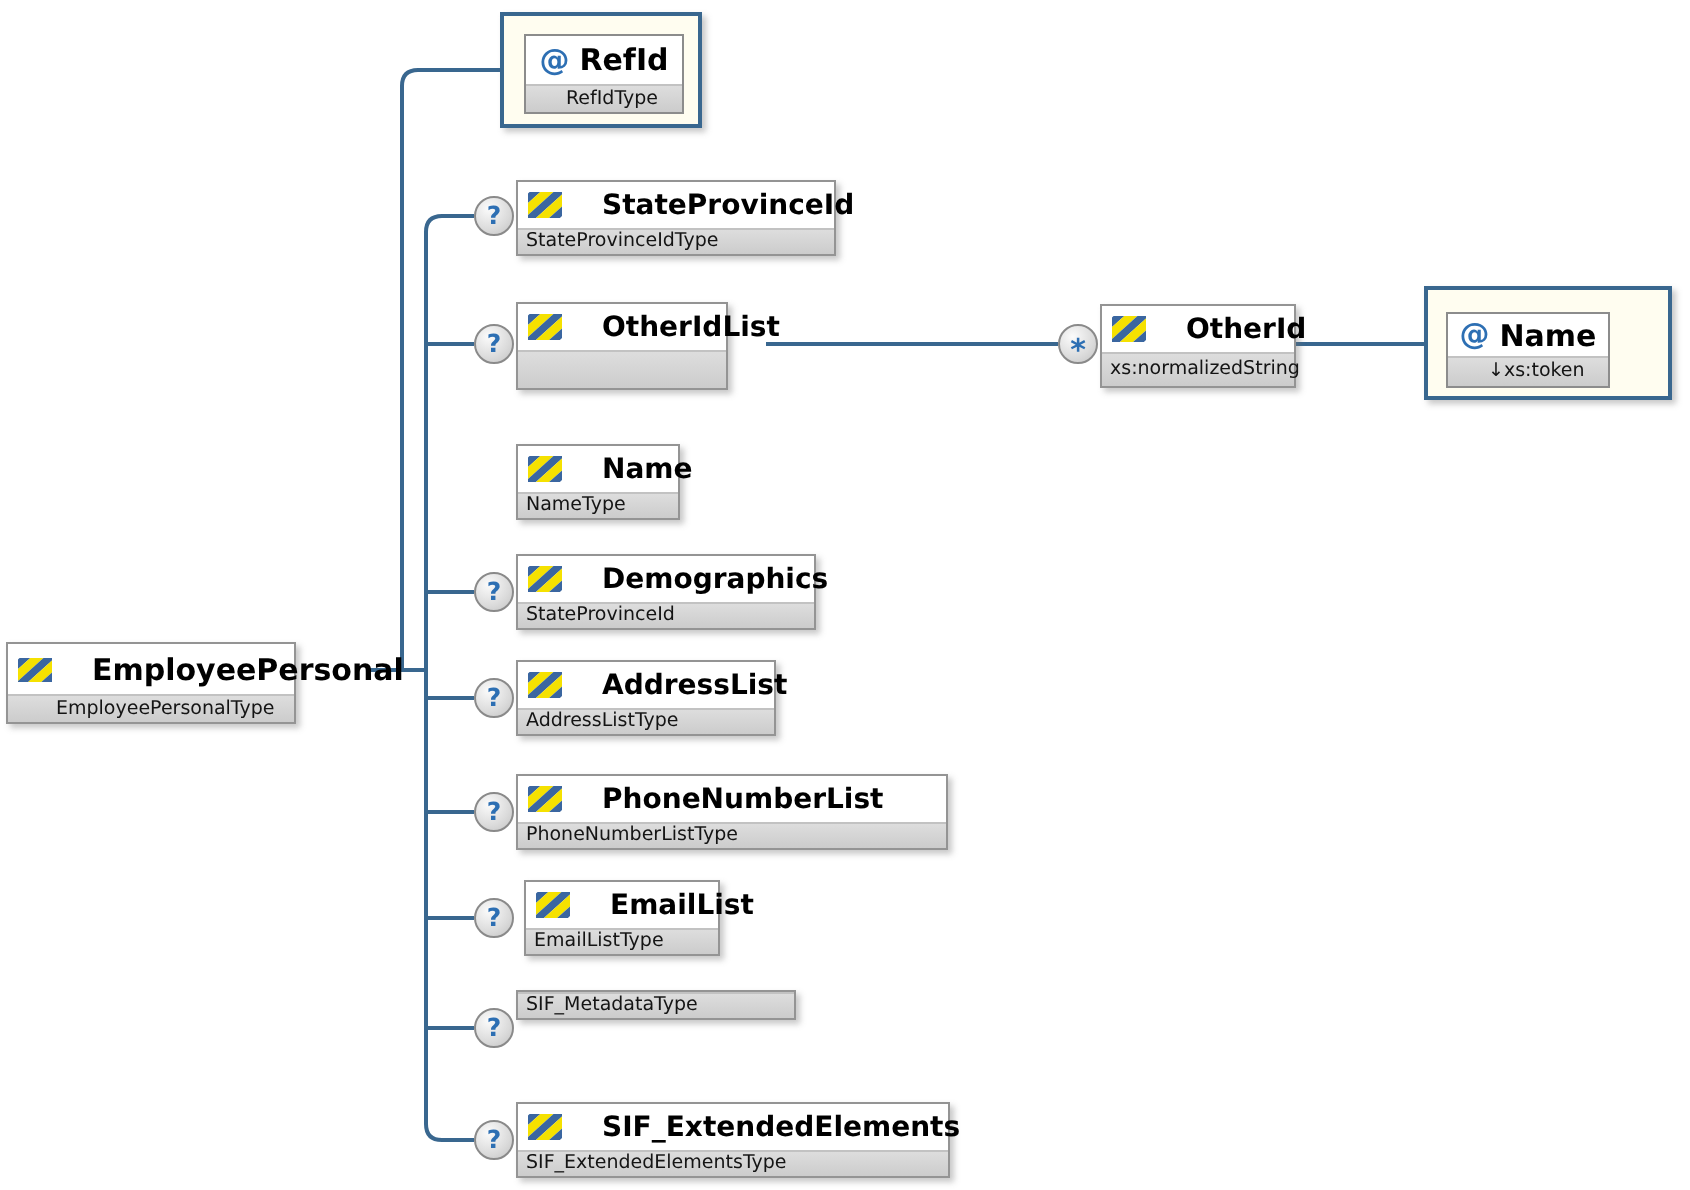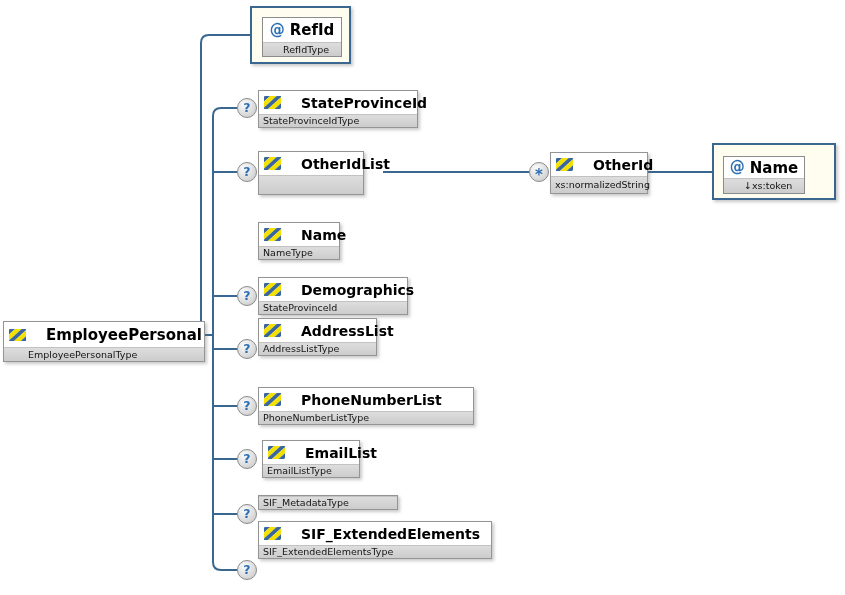--- a/index.html
+++ b/index.html
@@ -177,37 +177,37 @@
               <rect x="-8" y="8.3" width="33" height="4.4" fill="#f5e100"></rect>
               <rect x="-8" y="12.7" width="33" height="3.6" fill="#3a66a0"></rect>
             </g>
           </svg></span>
         <span>Demographics</span>
       </div>
     <div class="b">StateProvinceId</div>
   </div>
   <div class="occ" style="left:237px;top:286px">?</div>
 
-  <div class="node root" style="left:3px;top:321px;width:202px">
+  <div class="node root" style="left:3px;top:321px;width:145px">
     <div class="t">
         <span class="el-icon"><svg width="17" height="13" viewBox="0 0 17 13" xmlns="http://www.w3.org/2000/svg">
             <g transform="rotate(-42 8.5 6.5)">
               <rect x="-8" y="-3.5" width="33" height="3.6" fill="#3a66a0"></rect>
               <rect x="-8" y="0.1" width="33" height="4.4" fill="#f5e100"></rect>
               <rect x="-8" y="4.5" width="33" height="3.8" fill="#3a66a0"></rect>
               <rect x="-8" y="8.3" width="33" height="4.4" fill="#f5e100"></rect>
               <rect x="-8" y="12.7" width="33" height="3.6" fill="#3a66a0"></rect>
             </g>
           </svg></span>
         <span>EmployeePersonal</span>
       </div>
     <div class="b">EmployeePersonalType</div>
   </div>
 
-  <div class="node" style="left:258px;top:318px;width:119px">
+  <div class="node" style="left:258px;top:330px;width:130px">
     <div class="t">
         <span class="el-icon"><svg width="17" height="13" viewBox="0 0 17 13" xmlns="http://www.w3.org/2000/svg">
             <g transform="rotate(-42 8.5 6.5)">
               <rect x="-8" y="-3.5" width="33" height="3.6" fill="#3a66a0"></rect>
               <rect x="-8" y="0.1" width="33" height="4.4" fill="#f5e100"></rect>
               <rect x="-8" y="4.5" width="33" height="3.8" fill="#3a66a0"></rect>
               <rect x="-8" y="8.3" width="33" height="4.4" fill="#f5e100"></rect>
               <rect x="-8" y="12.7" width="33" height="3.6" fill="#3a66a0"></rect>
             </g>
           </svg></span>
@@ -249,21 +249,21 @@
       </div>
     <div class="b">EmailListType</div>
   </div>
   <div class="occ" style="left:237px;top:449px">?</div>
 
   <div class="node" style="left:258px;top:495px;width:140px">
     <div class="b">SIF_MetadataType</div>
   </div>
   <div class="occ" style="left:237px;top:504px">?</div>
 
-  <div class="node" style="left:258px;top:521px;width:234px">
+  <div class="node" style="left:258px;top:551px;width:217px">
     <div class="t">
         <span class="el-icon"><svg width="17" height="13" viewBox="0 0 17 13" xmlns="http://www.w3.org/2000/svg">
             <g transform="rotate(-42 8.5 6.5)">
               <rect x="-8" y="-3.5" width="33" height="3.6" fill="#3a66a0"></rect>
               <rect x="-8" y="0.1" width="33" height="4.4" fill="#f5e100"></rect>
               <rect x="-8" y="4.5" width="33" height="3.8" fill="#3a66a0"></rect>
               <rect x="-8" y="8.3" width="33" height="4.4" fill="#f5e100"></rect>
               <rect x="-8" y="12.7" width="33" height="3.6" fill="#3a66a0"></rect>
             </g>
           </svg></span>

